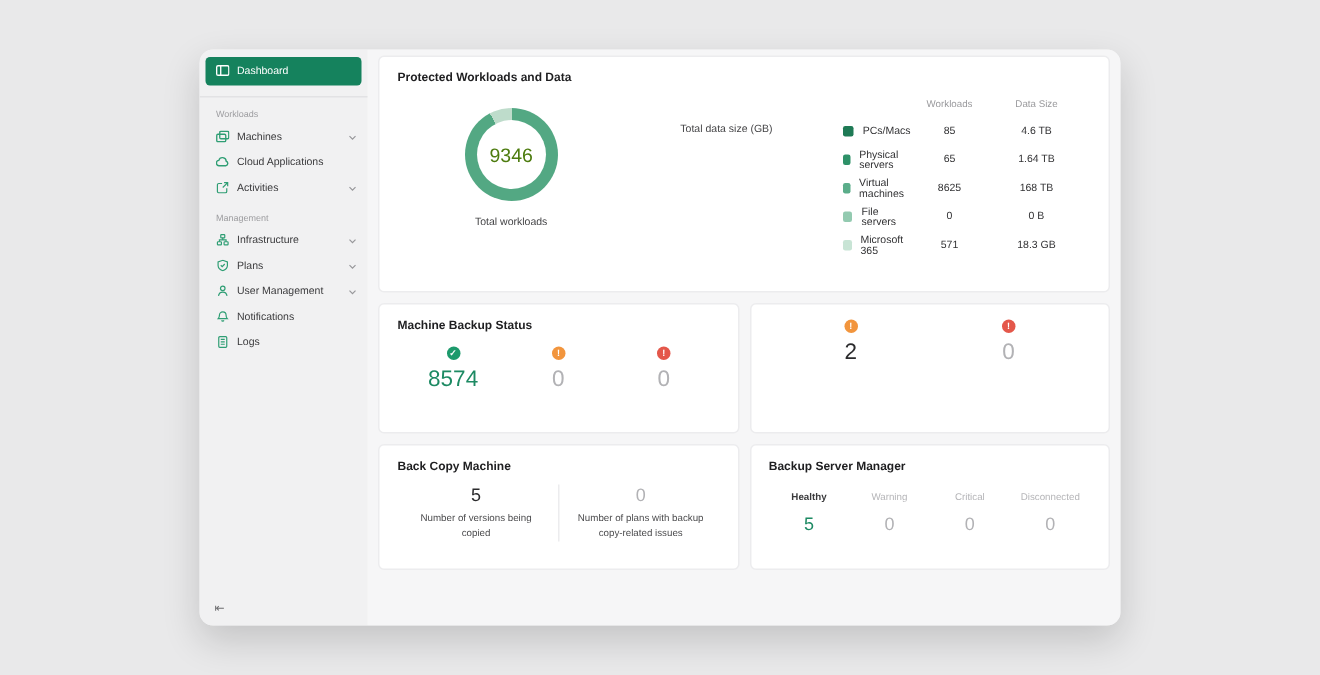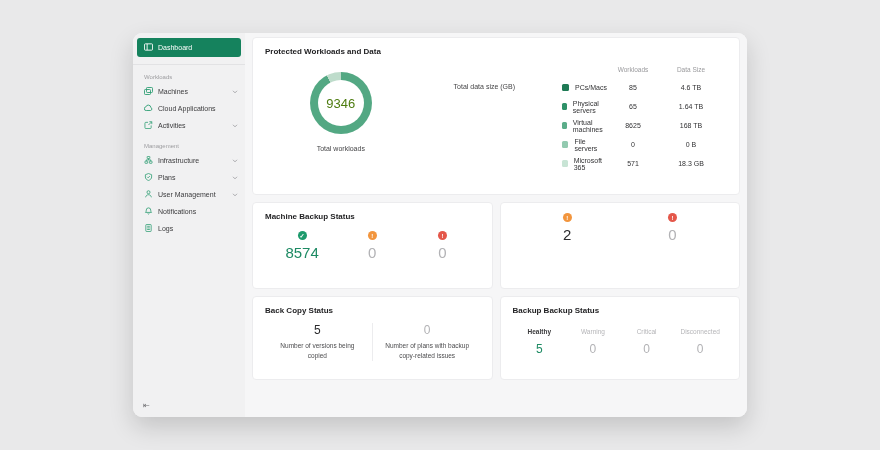--- a/index.html
+++ b/index.html
@@ -314,35 +314,35 @@
               <span class="status-num num-gray">0</span>
             </div>
           </div>
         </div>
 
       </div>
 
       <div class="bottom-cards">
 
         <div class="card bottom-card">
-          <div class="card-title">Back Copy Status</div>
+          <div class="card-title">Back Copy Machine</div>
           <div class="copy-row">
             <div class="copy-col divided">
               <div class="copy-num num-dark">5</div>
               <div class="copy-caption">Number of versions being copied</div>
             </div>
             <div class="copy-col">
               <div class="copy-num num-gray">0</div>
               <div class="copy-caption">Number of plans with backup copy-related issues</div>
             </div>
           </div>
         </div>
 
         <div class="card bottom-card">
-          <div class="card-title">Backup Backup Status</div>
+          <div class="card-title">Backup Server Manager</div>
           <div class="server-row">
             <div class="server-col">
               <div class="server-label active">Healthy</div>
               <div class="server-num num-green">5</div>
             </div>
             <div class="server-col">
               <div class="server-label">Warning</div>
               <div class="server-num num-gray">0</div>
             </div>
             <div class="server-col">

